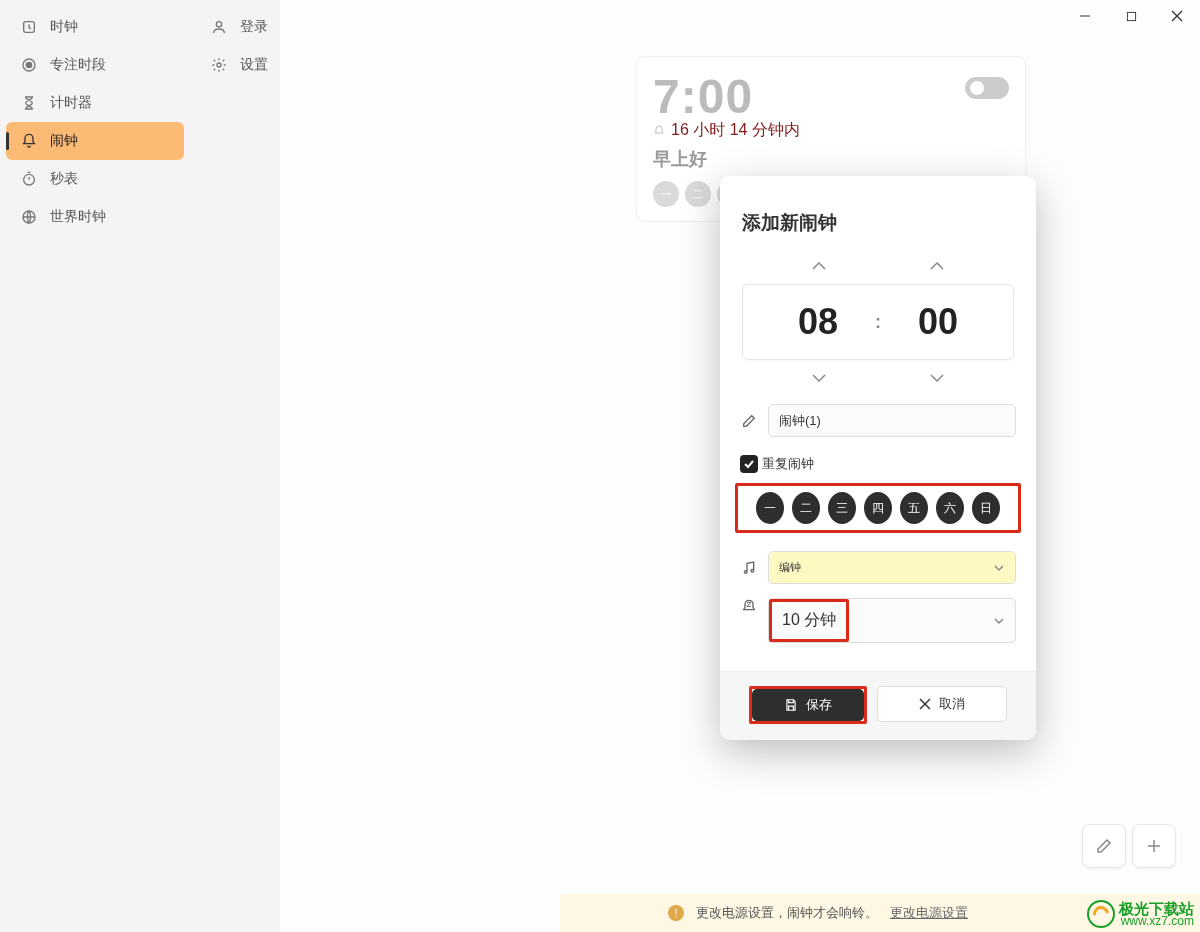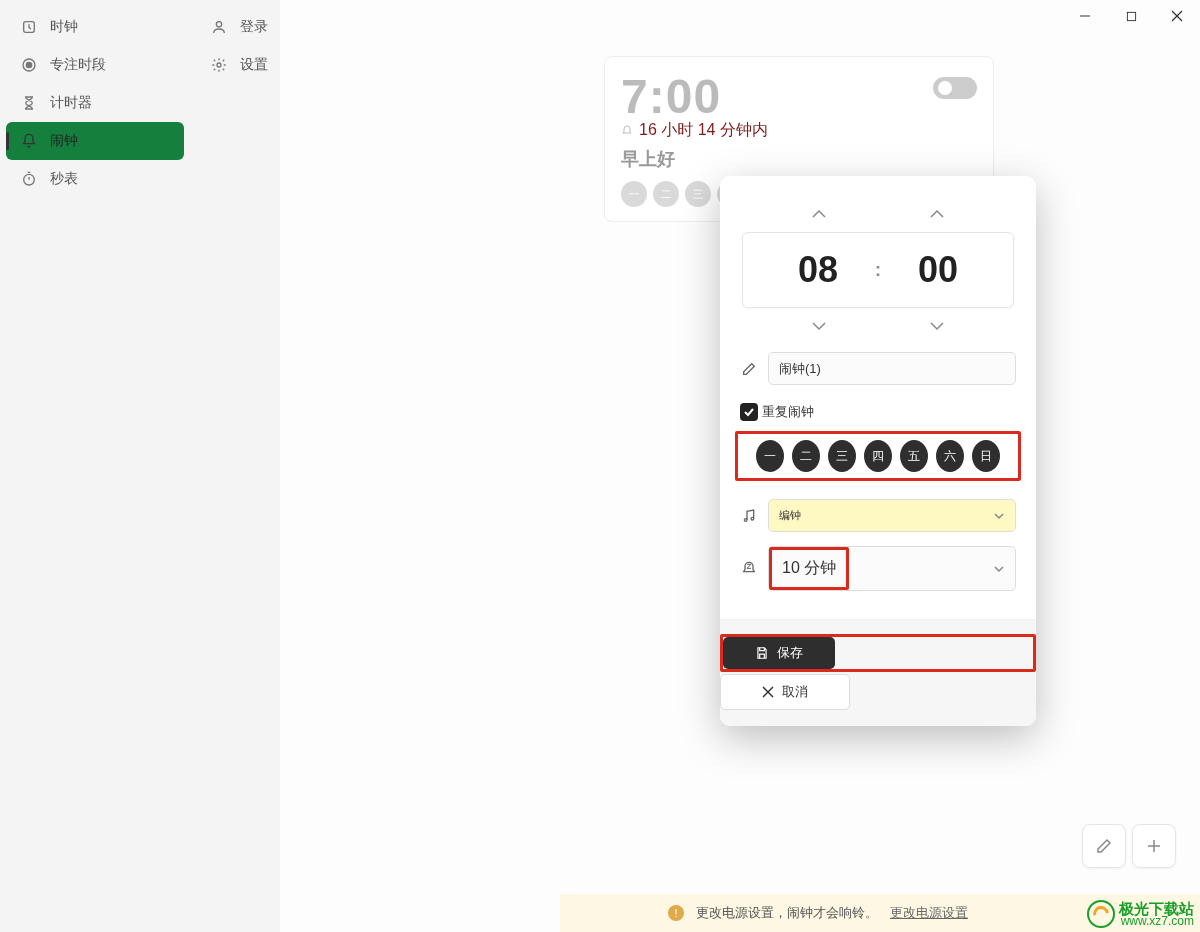--- a/index.html
+++ b/index.html
@@ -24,21 +24,21 @@
 .sidebar-item {
   display: flex;
   align-items: center;
   padding: 10px 12px 10px 20px;
   font-size: 14px;
   color: #555;
   cursor: pointer;
   position: relative;
 }
 .sidebar-item.active {
-  background: #15803d;
+  background: #fdba74;
   border-radius: 6px;
   margin: 0 6px;
   color: #222;
 }
 .sidebar-item.active::before {
   content: "";
   position: absolute;
   left: 0px;
   top: 10px;
   bottom: 10px;
@@ -63,21 +63,21 @@
 .win-btn {
   width: 46px;
   height: 32px;
   display: flex;
   align-items: center;
   justify-content: center;
   cursor: pointer;
 }
 .alarm-card {
   position: absolute;
-  left: 324px;
+  left: 356px;
   top: 56px;
   width: 390px;
   background: #fff;
   border: 1px solid #eee;
   border-radius: 8px;
   padding: 12px 16px 14px;
   color: #bbb;
 }
 .alarm-time-row { display: flex; justify-content: space-between; align-items: flex-start; }
 .alarm-time { font-size: 48px; font-weight: 600; color: #bbb; letter-spacing: 1px; }
@@ -148,27 +148,26 @@
   padding: 8px 10px;
   font-size: 11px;
   background: #fef9c3;
   display: flex;
   justify-content: space-between;
   align-items: center;
   color:#333;
 }
 .snooze-hl { border: 3px solid #d92a1c; display:inline-block; padding:0; border-radius:2px;}
 .snooze-select { border:none; display:flex; padding:8px 10px;}
-.snooze-wrap{display:flex; align-items:center; gap:10px; padding:14px 20px 0;}
+.snooze-wrap{display:flex; align-items:flex-start; gap:10px; padding:14px 20px 0;}
 .snooze-full{flex:1; border:1px solid #ddd; border-radius:5px; background:#fbfbfb; display:flex; justify-content:space-between; align-items:center; padding-right:10px;}
 .dialog-footer {
-  display: flex; gap: 2px; padding: 14px 0 16px; margin-top: 28px;
+  display: flex; gap: 10px; padding: 14px 0 16px; margin-top: 28px;
   border-top: 1px solid #eee; background:#f6f6f6; border-radius:0 0 10px 10px;
   justify-content:center;
-  flex-direction:column;
 }
 .btn {
   width: 130px; height: 36px; border-radius: 5px; display: flex; align-items: center; justify-content: center; gap: 8px; font-size: 13px; cursor: pointer;
 }
 .btn-primary { background: #2e2e2e; color: #fff; }
 .btn-secondary { background: #fff; color: #333; border:1px solid #ddd; }
 .save-hl{border:3px solid #d92a1c; padding:0; display:inline-block; border-radius:2px;}
 
 .fab-row{position:absolute; right:24px; bottom:64px; display:flex; gap:6px;}
 .fab{width:44px;height:44px;border:1px solid #e6e6e6;border-radius:8px;background:#fff;display:flex;align-items:center;justify-content:center;color:#888;box-shadow:0 1px 3px rgba(0,0,0,0.05);}
@@ -232,20 +231,29 @@
         <span>闹钟</span>
       </div>
       <div class="sidebar-item">
         <span class="icon">
           <svg width="16" height="16" viewBox="0 0 24 24" fill="none" stroke="#777" stroke-width="2">
               <circle cx="12" cy="13" r="8"></circle>
               <path d="M12 9v4M10 2h4"></path>
             </svg>
         </span>
         <span>秒表</span>
+      </div>
+      <div class="sidebar-item">
+        <span class="icon">
+          <svg width="16" height="16" viewBox="0 0 24 24" fill="none" stroke="#777" stroke-width="2">
+              <circle cx="12" cy="12" r="9"></circle>
+              <path d="M3 12h18M12 3c3 3 3 15 0 18M12 3c-3 3-3 15 0 18"></path>
+            </svg>
+        </span>
+        <span>世界时钟</span>
       </div>
     </div>
     <div class="sidebar-bottom">
       <div class="sidebar-item">
         <span class="icon">
           <svg width="16" height="16" viewBox="0 0 24 24" fill="none" stroke="#777" stroke-width="2">
               <circle cx="12" cy="8" r="4"></circle>
               <path d="M4 21c0-4 4-6 8-6s8 2 8 6"></path>
             </svg>
         </span>
@@ -298,20 +306,21 @@
       <div class="day-row">
         <div class="day-pill">一</div>
         <div class="day-pill">二</div>
         <div class="day-pill">三</div>
         <div class="day-pill">四</div>
         <div class="day-pill">五</div>
       </div>
     </div>
 
     <div class="dialog">
+      <div class="dialog-title">添加新闹钟</div>
 
       <div class="time-picker">
         <div class="chev-row">
           <div class="chev">
             <svg width="16" height="10" viewBox="0 0 16 10">
                 <polyline points="2,8 8,2 14,8" fill="none" stroke="#888" stroke-width="1.5"></polyline>
               </svg>
           </div>
           <div class="chev">
             <svg width="16" height="10" viewBox="0 0 16 10">

